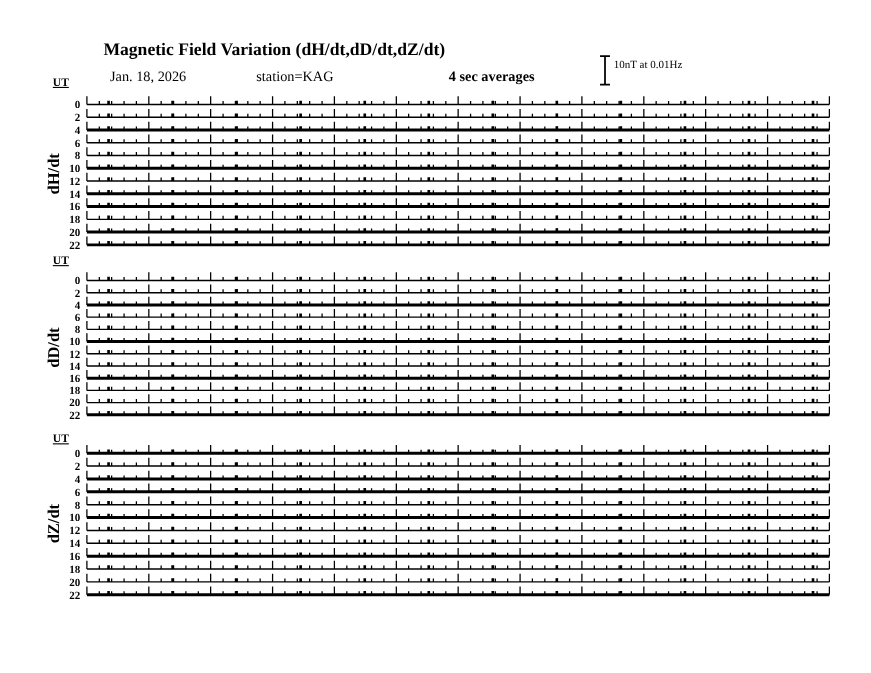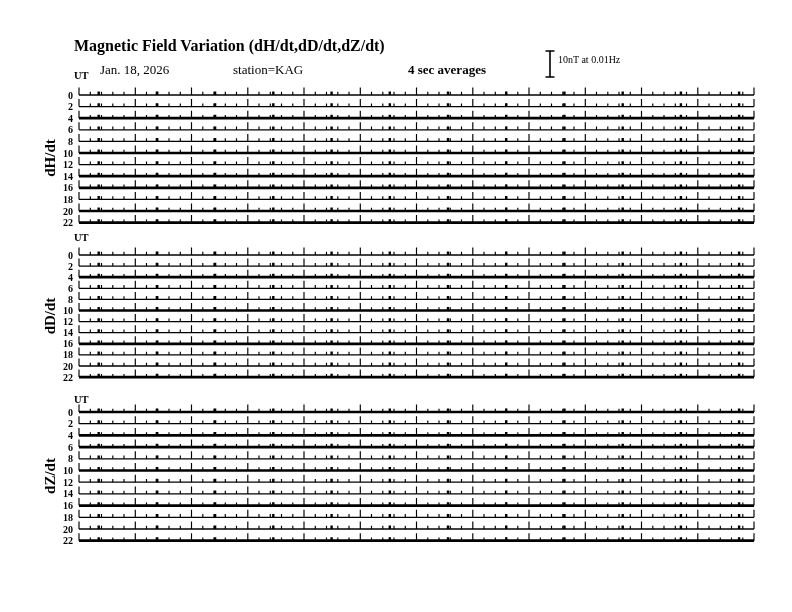--- a/index.html
+++ b/index.html
@@ -1,27 +1,27 @@
 <!DOCTYPE html>
 <html><head>
 <meta charset="utf-8">
 <style>
   html,body{margin:0;padding:0;background:#fff;}
   .page{
     position:relative;width:792px;height:612px;background:#fff;overflow:hidden;
     font-family:"Liberation Serif",serif;color:#000;
   }
   .chart-title{
-    position:absolute;left:74px;top:37px;
+    position:absolute;left:94px;top:37px;
     font-size:16px;font-weight:bold;white-space:nowrap;
   }
   .sub-date{position:absolute;left:100px;top:62px;font-size:13px;font-weight:normal;white-space:nowrap;}
   .sub-station{position:absolute;left:233px;top:62px;font-size:13px;font-weight:normal;white-space:nowrap;}
   .sub-avg{position:absolute;left:368px;top:62px;font-size:13px;font-weight:bold;white-space:nowrap;margin-left:40px;}
-  .ut-label{position:absolute;left:74px;font-size:10.5px;font-weight:bold;}
+  .ut-label{position:absolute;left:48px;font-size:10.5px;font-weight:bold;text-decoration:underline;}
   .ut-1{top:70px;} .ut-2{top:232px;} .ut-3{top:394px;}
   .panel-label{
     position:absolute;left:50px;width:0;height:0;overflow:visible;
   }
   .panel-label span{
     position:absolute;transform:translate(-50%,-50%) rotate(-90deg);
     font-size:15px;font-weight:bold;white-space:nowrap;display:block;
   }
   .pl-1{top:158px;} .pl-2{top:316px;} .pl-3{top:476px;}
   .scalebar-icon{position:absolute;left:542px;top:48px;}

